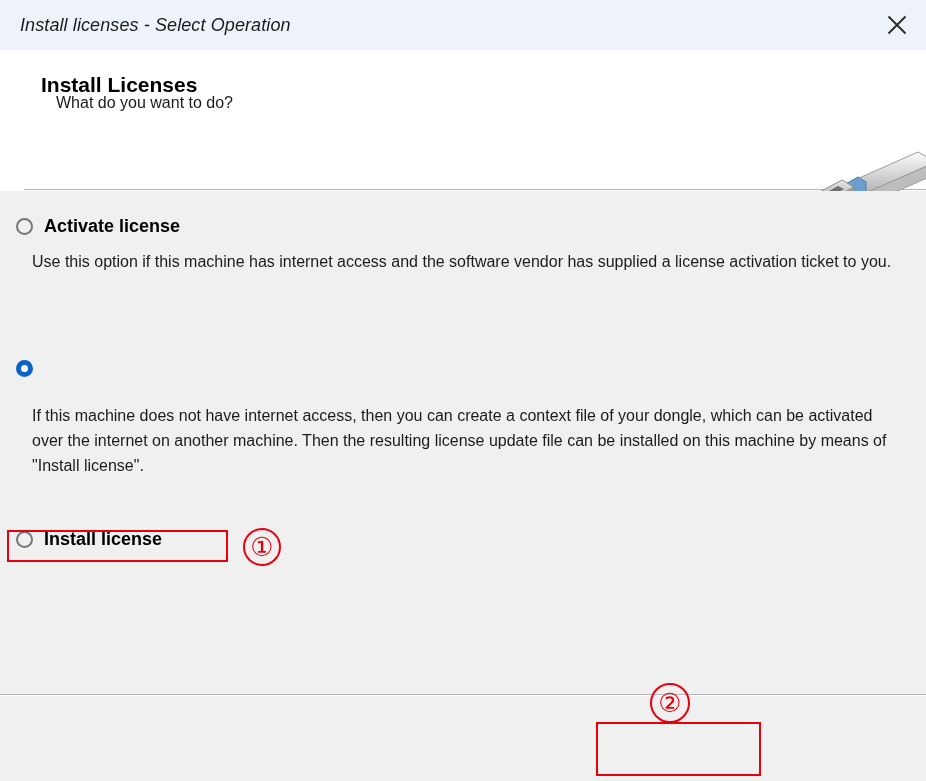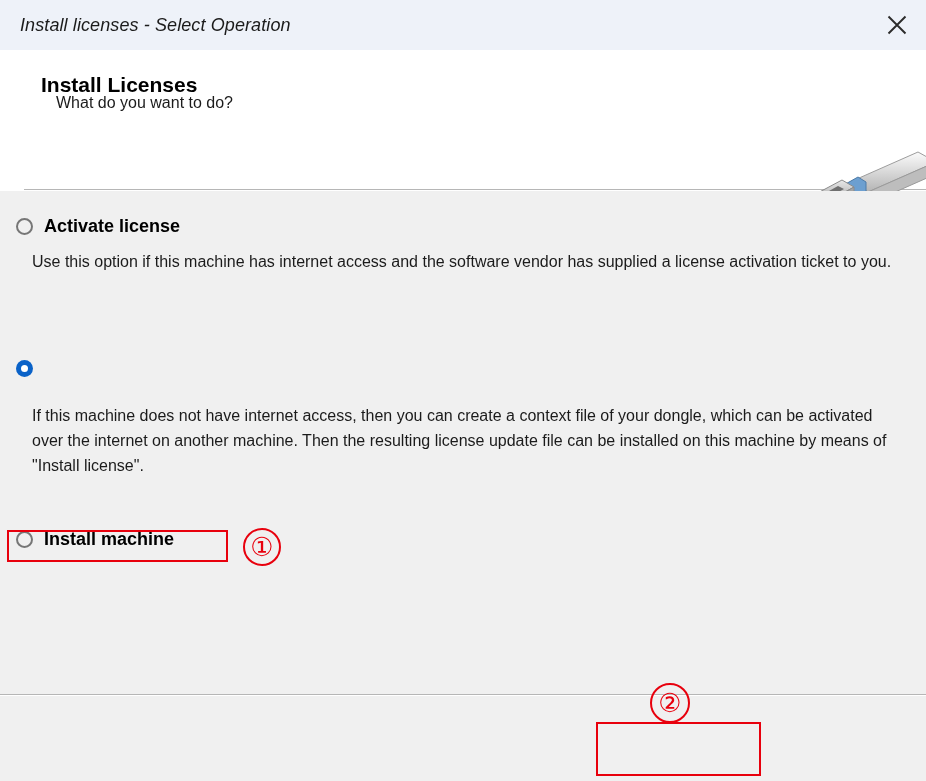--- a/index.html
+++ b/index.html
@@ -234,21 +234,21 @@
   <div class="option" style="top:164px;">
     <div class="option-head">
       <span class="radio on"></span>
     </div>
     <div class="option-desc" style="top:36px;margin-top:12px;">If this machine does not have internet access, then you can create a context file of your dongle, which can be activated over the internet on another machine. Then the resulting license update file can be installed on this machine by means of "Install license".</div>
   </div>
 
   <div class="option" style="top:335px;">
     <div class="option-head">
       <span class="radio off"></span>
-      <span class="option-label">Install machine</span>
+      <span class="option-label">Install license</span>
     </div>
   </div>
 
   <div class="annot-box" style="left:7px; top:339px; width:221px; height:32px;"></div>
 
   <div class="annot-circle" style="left:243px; top:337px; width:38px; height:38px;">①</div>
 </div>
 
 <div class="footer">
   

